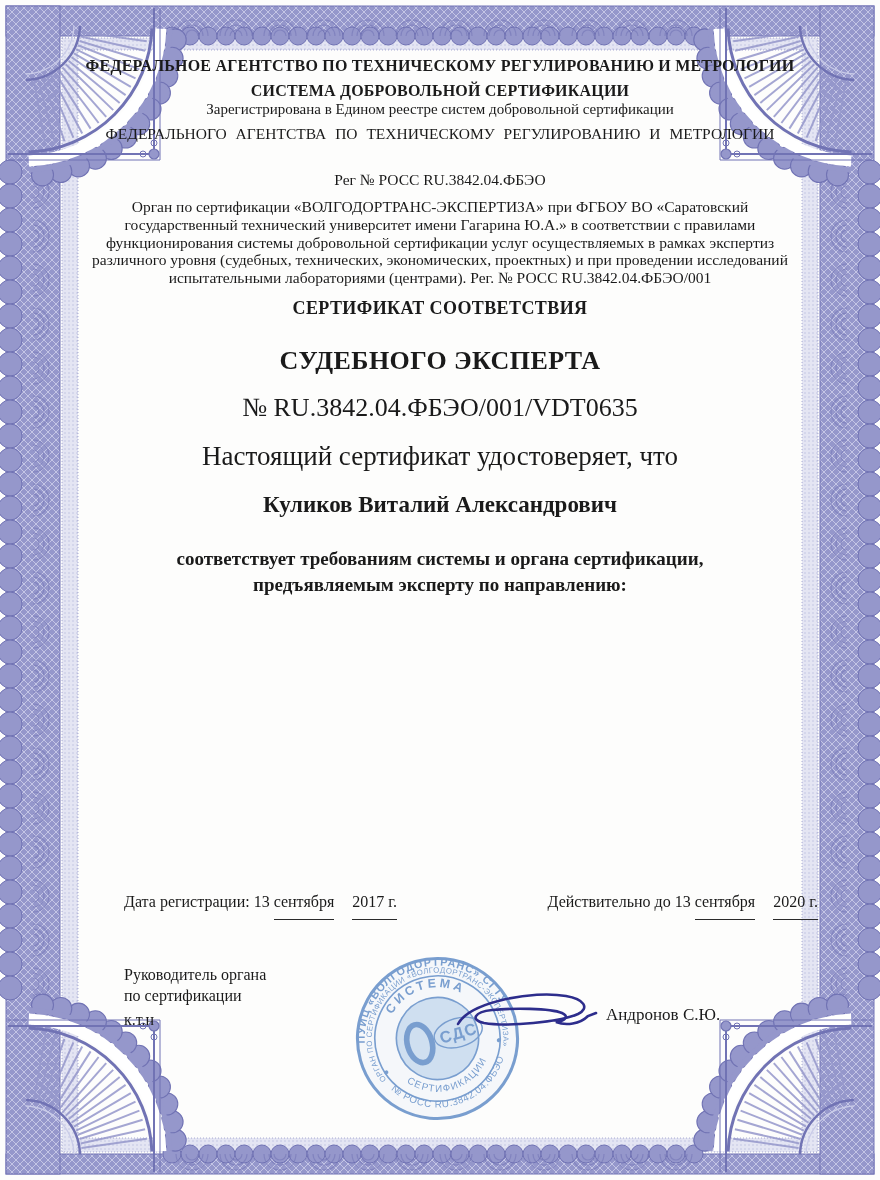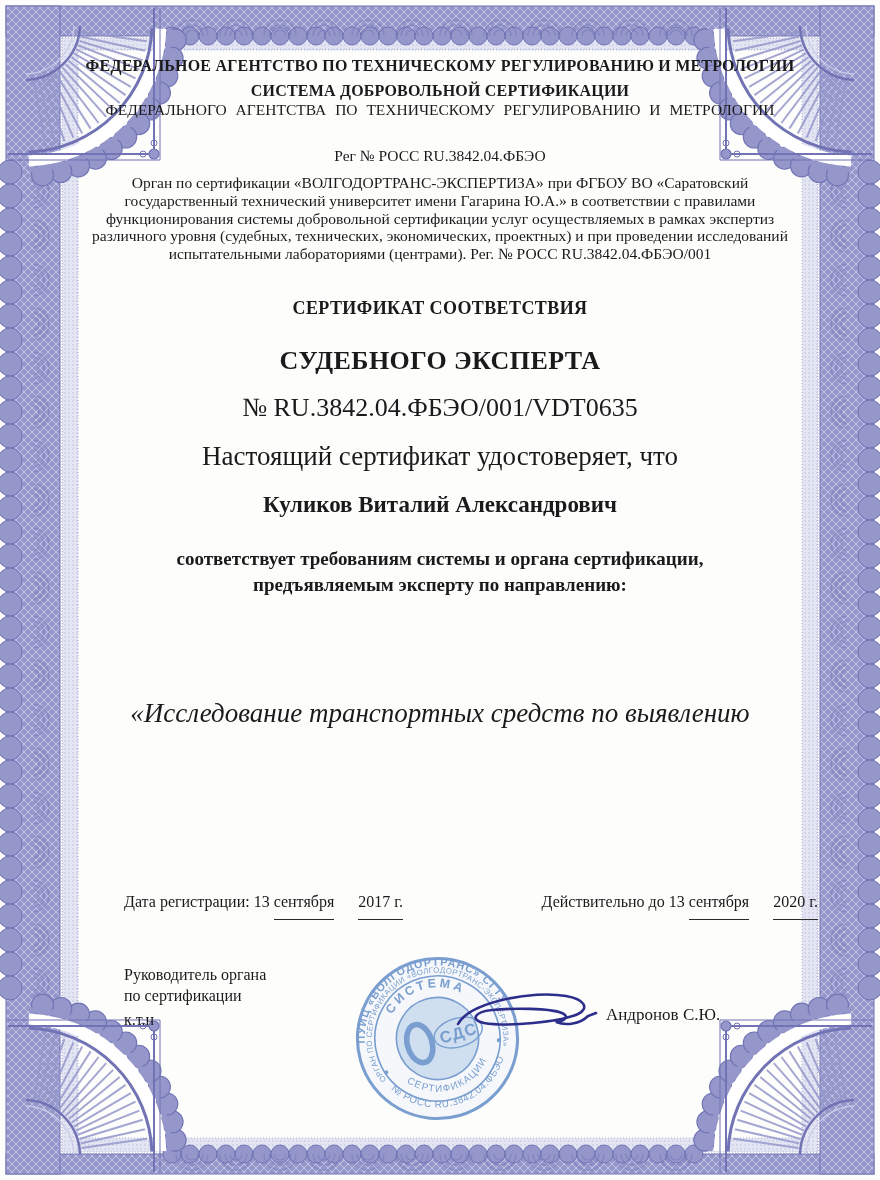--- a/index.html
+++ b/index.html
@@ -24,21 +24,21 @@
   .t2{left:84px;top:346px;width:712px;font-weight:bold;font-size:26px;letter-spacing:.4px;}
   .tnum{left:84px;top:393px;width:712px;font-size:26px;}
   .certify{left:84px;top:441px;width:712px;font-size:27px;}
   .holder{left:84px;top:492px;width:712px;font-weight:bold;font-size:23px;}
   .reqs{left:84px;top:546px;width:712px;font-weight:bold;font-size:19px;line-height:26px;}
   .quote{left:84px;top:694px;width:712px;font-style:italic;font-size:27px;line-height:38px;}
   .dates{top:893px;font-size:16px;}
   .d-left{left:124px;}
   .d-right{right:62px;}
   .u{border-bottom:1px solid #2a2a2a;padding-bottom:9px;}
-  .gap{margin-left:20px;text-align:center;}
+  .gap{margin-left:14px;text-align:center;}
   .role{left:124px;top:964px;font-size:16px;line-height:21px;}
   .degree{margin-top:3px;}
   .signer{left:606px;top:1005px;font-size:17px;}
   .stamp{position:absolute;left:340px;top:941px;z-index:3;}
   .sig{position:absolute;left:438px;top:986px;z-index:4;}
 </style>
 </head>
 <body>
 
 <div class="cert">
@@ -556,38 +556,38 @@
         <circle cx="154" cy="143" r="3" fill="none" stroke="#7173b4" stroke-width="1"></circle>
         <circle cx="143" cy="154" r="3" fill="none" stroke="#7173b4" stroke-width="1"></circle>
       </g>
     </svg>
 
   <div class="content">
 
     <div class="abs hdr ctr">
       <div class="h1">ФЕДЕРАЛЬНОЕ АГЕНТСТВО ПО ТЕХНИЧЕСКОМУ РЕГУЛИРОВАНИЮ И МЕТРОЛОГИИ</div>
       <div class="h2">СИСТЕМА ДОБРОВОЛЬНОЙ СЕРТИФИКАЦИИ</div>
+      <div class="h3">Зарегистрирована в Едином реестре систем добровольной сертификации</div>
       <div class="h4">ФЕДЕРАЛЬНОГО АГЕНТСТВА ПО ТЕХНИЧЕСКОМУ РЕГУЛИРОВАНИЮ И МЕТРОЛОГИИ</div>
       <div class="h5">Рег № РОСС RU.3842.04.ФБЭО</div>
       <div class="par">Орган по сертификации «ВОЛГОДОРТРАНС-ЭКСПЕРТИЗА» при ФГБОУ ВО «Саратовский государственный технический университет имени Гагарина Ю.А.» в соответствии с правилами функционирования системы добровольной сертификации услуг осуществляемых в рамках экспертиз различного уровня (судебных, технических, экономических, проектных) и при проведении исследований испытательными лабораториями (центрами). Рег. № РОСС RU.3842.04.ФБЭО/001</div>
     </div>
 
     <div class="abs t1 ctr">СЕРТИФИКАТ СООТВЕТСТВИЯ</div>
     <div class="abs t2 ctr">СУДЕБНОГО ЭКСПЕРТА</div>
     <div class="abs tnum ctr">№ RU.3842.04.ФБЭО/001/VDT0635</div>
 
     <div class="abs certify ctr">Настоящий сертификат удостоверяет, что</div>
     <div class="abs holder ctr">Куликов Виталий Александрович</div>
     <div class="abs reqs ctr">
       <div>соответствует требованиям системы и органа сертификации,</div>
       <div>предъявляемым эксперту по направлению:</div>
     </div>
 
     <div class="abs quote ctr">
-      <div>«Исследование транспортных средств по выявлению</div>
     </div>
 
     <div class="abs dates d-left">
       <span>Дата регистрации: 13</span>
       <span class="u">сентября</span>
       <span class="u gap">2017 г.</span>
     </div>
     <div class="abs dates d-right">
       <span>Действительно до 13</span>
       <span class="u">сентября</span>

